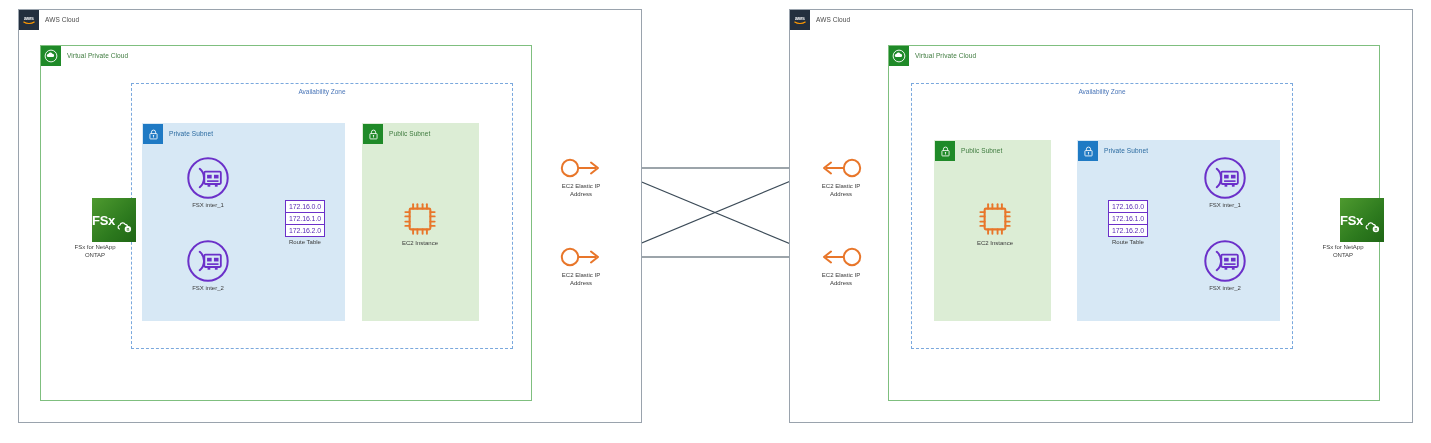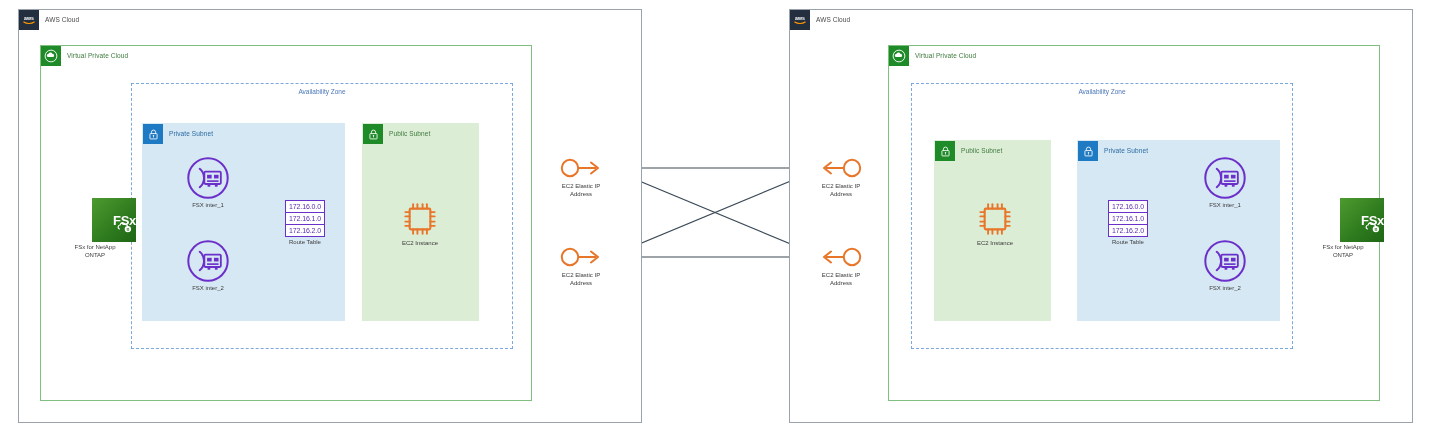--- a/index.html
+++ b/index.html
@@ -90,21 +90,21 @@
     font-size: 6px;
     line-height: 7.5px;
     color: #3b3b3b;
     text-align: center;
     white-space: pre-line;
   }
 
   .fsx-tile {
     width: 44px; height: 44px;
     background: linear-gradient(135deg, #4e9a2f 0%, #2d7a1e 60%, #1f6615 100%);
-    display: flex; align-items: center; justify-content: flex-end;
+    display: flex; align-items: center; justify-content: flex-start;
     position: relative;
     margin-left: 38px;
   }
   .fsx-text {
     color: #ffffff;
     font-size: 13px;
     font-weight: 600;
     letter-spacing: -0.3px;
     font-family: "Liberation Sans", sans-serif;
   }

